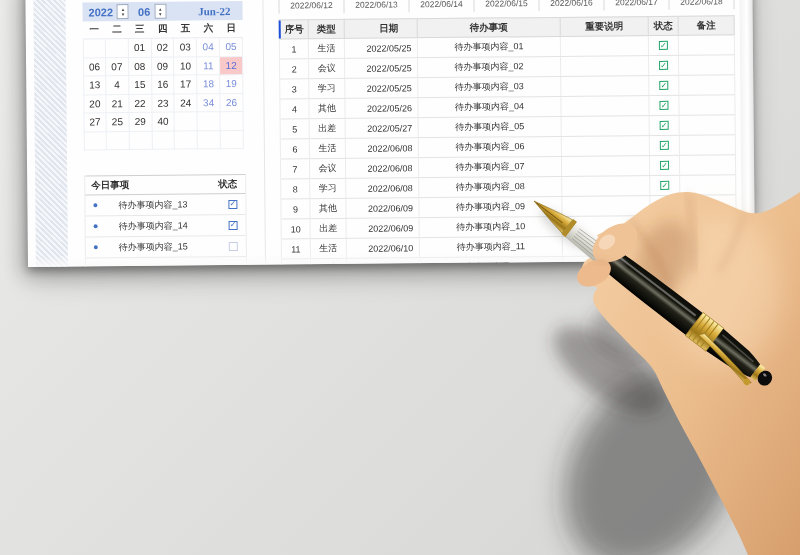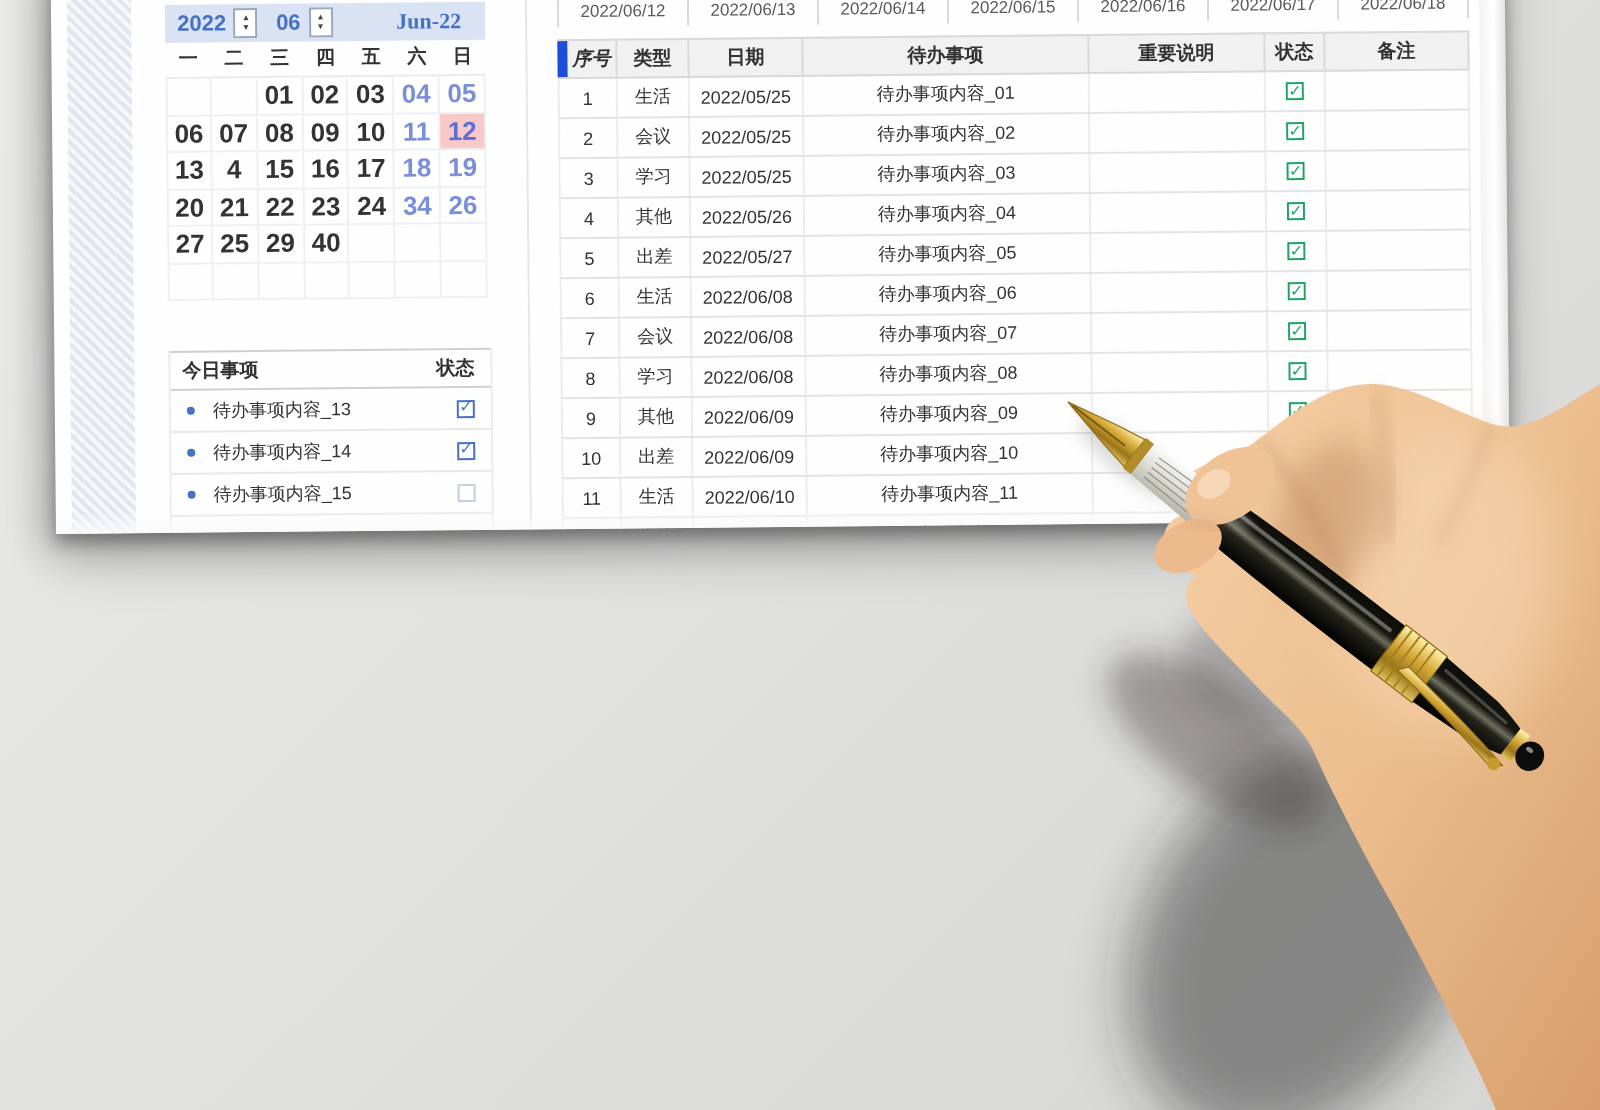--- a/index.html
+++ b/index.html
@@ -49,37 +49,37 @@
   }
   .cal-weekdays,.cal-week{display:grid;grid-template-columns:repeat(7,1fr);}
   .cal-weekdays{height:18px;}
   .cal-weekdays span{
     display:flex;align-items:center;justify-content:center;
     font-size:9.5px;font-weight:700;color:#333;border-bottom:1px solid #e8ebf0;
   }
   .cal-week{height:18.5px;}
   .cal-day{
     display:flex;align-items:center;justify-content:center;
-    font-size:13px;font-weight:700;color:#333;
+    font-size:10px;font-weight:400;color:#333;
     border-bottom:1px solid #edf0f4;border-right:1px solid #edf0f4;
   }
   .cal-day:first-child{border-left:1px solid #edf0f4;}
   .cal-day.weekend{color:#7b8fd9;}
   .cal-day.selected{background:#f9c8c8;color:#5b6fd8;}
 
   
   .today{position:absolute;left:57px;top:202px;width:160px;border-left:1px solid #ececec;border-right:1px solid #ececec;}
   .today-head{
     height:18px;display:flex;align-items:center;justify-content:space-between;
     border-top:1px solid #cfcfcf;border-bottom:1px solid #cfcfcf;
     font-size:9.5px;font-weight:700;color:#333;padding:0 8px 0 6px;
   }
   .today-row{height:20px;display:flex;align-items:center;border-bottom:1px solid #e8e8e8;padding:0 8px 0 8px;}
   .today-row .bullet{width:4px;height:4px;border-radius:50%;background:#4472c4;flex:0 0 auto;}
-  .today-row .lbl{margin-left:9px;font-size:9px;color:#333;}
+  .today-row .lbl{margin-left:21px;font-size:9px;color:#333;}
   .today-row .cb{margin-left:auto;}
 
   
   .cb{
     width:9px;height:9px;box-sizing:border-box;display:flex;align-items:center;justify-content:center;
     font-size:8px;line-height:8px;background:#fff;cursor:pointer;
   }
   .cb.green{border:1.4px solid #21a366;color:#21a366;font-weight:700;}
   .cb.blue{border:1.4px solid #4472c4;color:#4472c4;font-weight:700;}
   .cb.empty{border:1.2px solid #c4cfe4;color:transparent;}
@@ -94,22 +94,22 @@
 
   .table{position:absolute;left:253px;top:48px;width:456px;font-size:9px;color:#333;}
   .tr{display:flex;height:19px;border-bottom:1px solid #e4e4e4;}
   .tr.head{height:18px;background:#f1f1f1;font-weight:700;font-size:9.5px;border-top:1px solid #d9d9d9;border-bottom:1px solid #d9d9d9;}
   .td{
     display:flex;align-items:center;justify-content:center;box-sizing:border-box;
     border-right:1px solid #ececec;overflow:hidden;white-space:nowrap;
   }
   .td:first-child{border-left:1px solid #ececec;}
   .tr.head .td{border-right:1px solid #d9d9d9;}
-  .tr.head .td:first-child{border-left:5px solid #1d4ed8;font-style:italic;}
-  .c0{width:30px;} .c1{width:36px;} .c2{width:57px;} .c3{width:143px;}
+  .tr.head .td:first-child{border-left:2px solid #1d4ed8;}
+  .c0{width:30px;} .c1{width:36px;} .c2{width:57px;margin-left:16px;} .c3{width:143px;}
   .c4{width:88px;} .c5{width:30px;} .c6{width:72px;flex:1;text-align:center;}
 
   
   .photo{position:absolute;left:0;top:0;pointer-events:none;}
 </style>
 </head>
 <body>
 
 <div class="scene">
 

